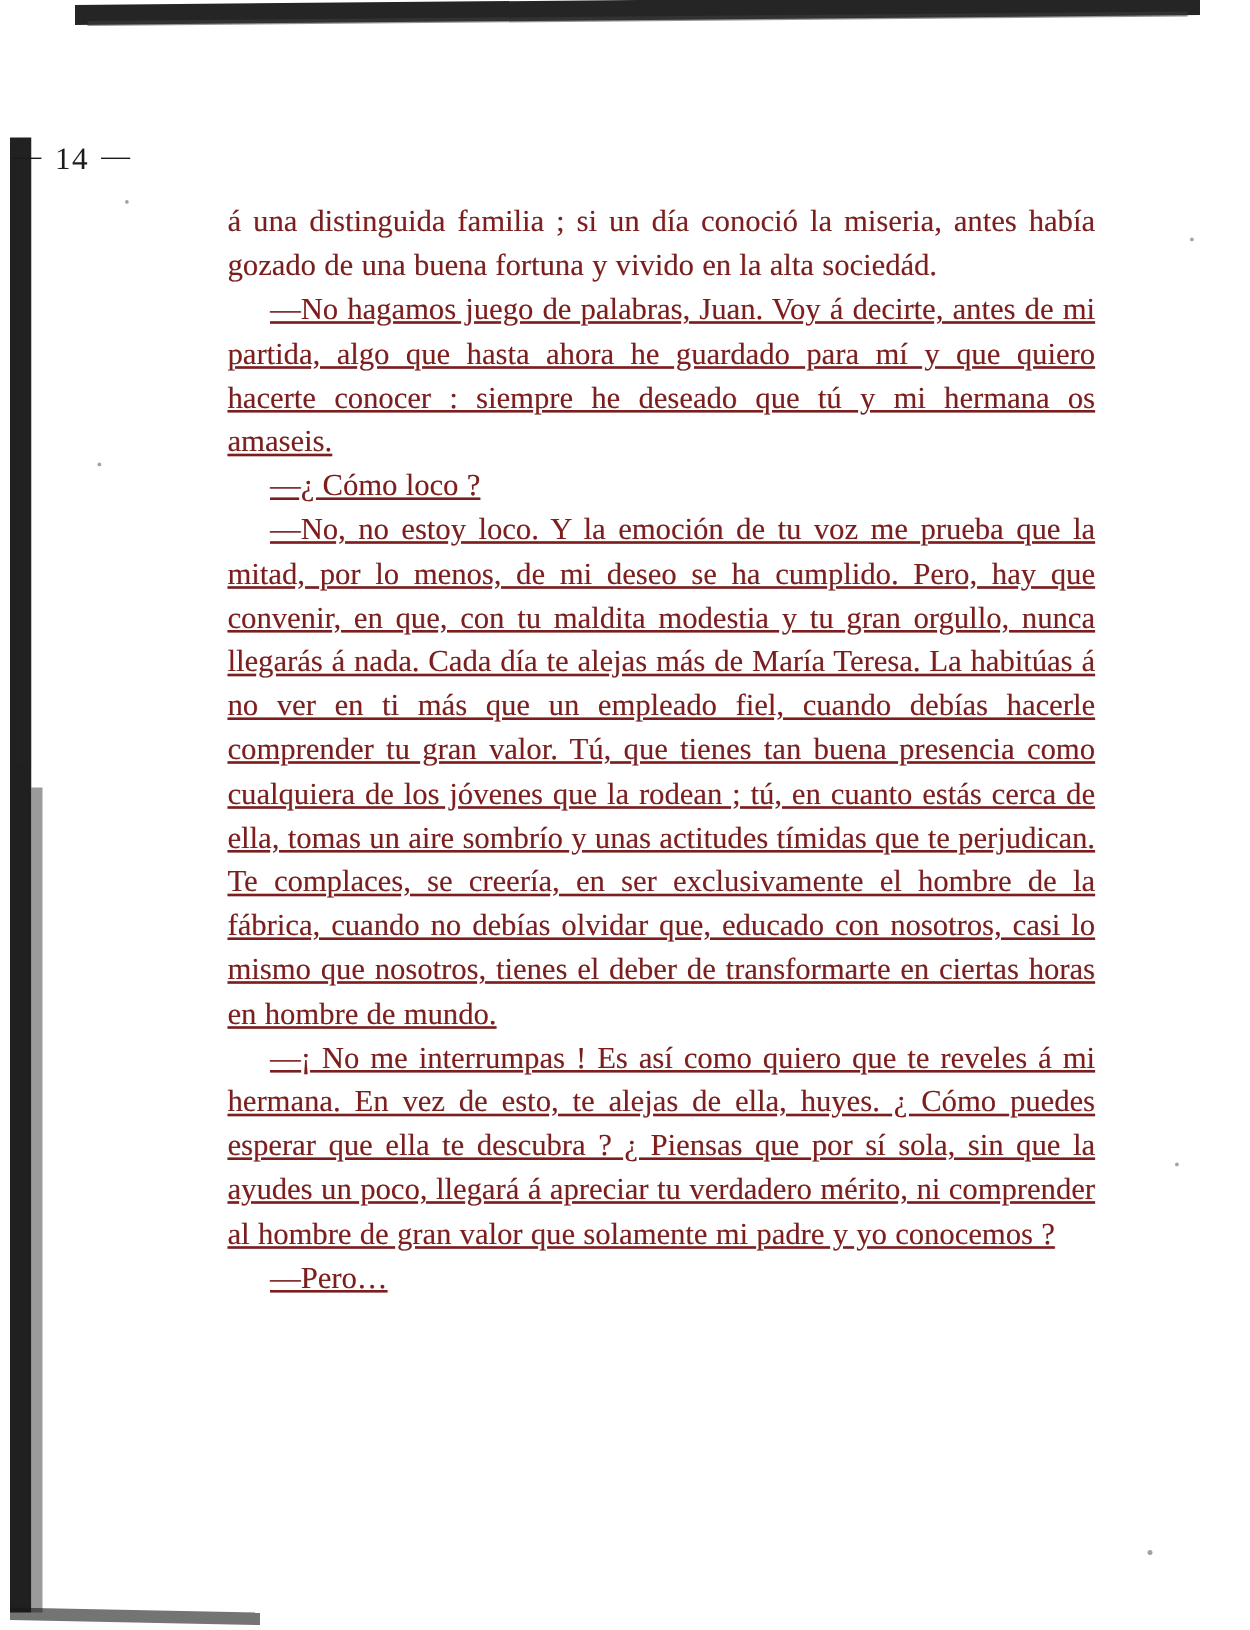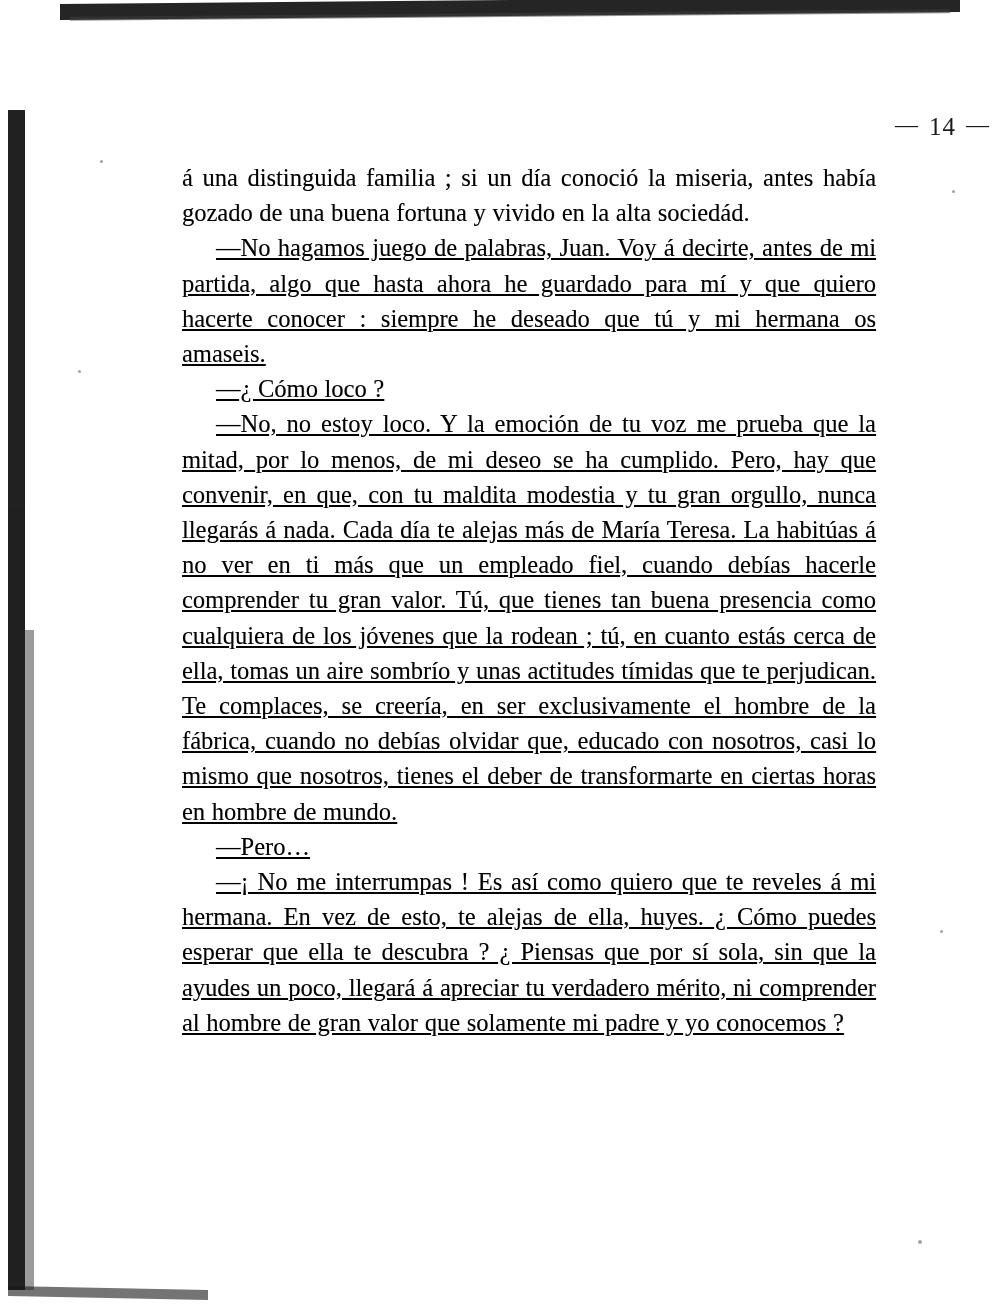--- a/index.html
+++ b/index.html
@@ -80,21 +80,21 @@
     left: 0;
     width: 1000px;
     height: 1304px;
   }
 
   .page-number {
     position: absolute;
     top: 112px;
     left: 0;
     width: 1000px;
-    text-align: right;
+    text-align: left;
     font-size: 25px;
     letter-spacing: 1px;
   }
   .page-number .dash {
     display: inline-block;
     padding: 0 10px;
     font-size: 23px;
     vertical-align: 3px;
   }
 
@@ -116,21 +116,21 @@
   .para.indent {
     text-indent: 34px;
     text-decoration: underline;
   }
   .para + .para {
     margin-top: 0;
   }
 
   
   .para {
-    color: #000000;
+    color: #7f1d1d;
     text-shadow: 0.3px 0 0 rgba(20,20,20,0.35);
   }
 </style>
 </head>
 <body>
 
 <div class="page">
 
   <div class="scan-edge-top"></div>
   <div class="scan-edge-left"></div>
@@ -144,17 +144,17 @@
 
   <div class="page-number">
     <span class="dash">—</span><span>14</span><span class="dash">—</span>
   </div>
 
   <div class="textblock">
     <p class="para">á una distinguida familia ; si un día conoció la miseria, antes había gozado de una buena fortuna y vivido en la alta sociedád.</p>
     <p class="para indent">—No hagamos juego de palabras, Juan. Voy á decirte, antes de mi partida, algo que hasta ahora he guardado para mí y que quiero hacerte conocer : siempre he deseado que tú y mi hermana os amaseis.</p>
     <p class="para indent">—¿ Cómo loco ?</p>
     <p class="para indent">—No, no estoy loco. Y la emoción de tu voz me prueba que la mitad, por lo menos, de mi deseo se ha cumplido. Pero, hay que convenir, en que, con tu maldita modestia y tu gran orgullo, nunca llegarás á nada. Cada día te alejas más de María Teresa. La habitúas á no ver en ti más que un empleado fiel, cuando debías hacerle comprender tu gran valor. Tú, que tienes tan buena presencia como cualquiera de los jóvenes que la rodean ; tú, en cuanto estás cerca de ella, tomas un aire sombrío y unas actitudes tímidas que te perjudican. Te complaces, se creería, en ser exclusivamente el hombre de la fábrica, cuando no debías olvidar que, educado con nosotros, casi lo mismo que nosotros, tienes el deber de transformarte en ciertas horas en hombre de mundo.</p>
+    <p class="para indent">—¡ No me interrumpas ! Es así como quiero que te reveles á mi hermana. En vez de esto, te alejas de ella, huyes. ¿ Cómo puedes esperar que ella te descubra ? ¿ Piensas que por sí sola, sin que la ayudes un poco, llegará á apreciar tu verdadero mérito, ni comprender al hombre de gran valor que solamente mi padre y yo conocemos ?</p>
     <p class="para indent">—Pero…</p>
-    <p class="para indent">—¡ No me interrumpas ! Es así como quiero que te reveles á mi hermana. En vez de esto, te alejas de ella, huyes. ¿ Cómo puedes esperar que ella te descubra ? ¿ Piensas que por sí sola, sin que la ayudes un poco, llegará á apreciar tu verdadero mérito, ni comprender al hombre de gran valor que solamente mi padre y yo conocemos ?</p>
   </div>
 
 </div>
 
 </body></html>

